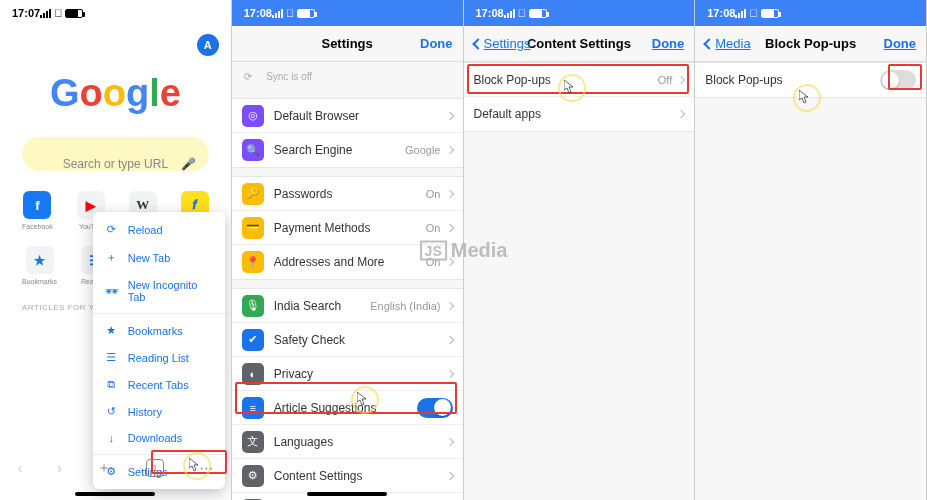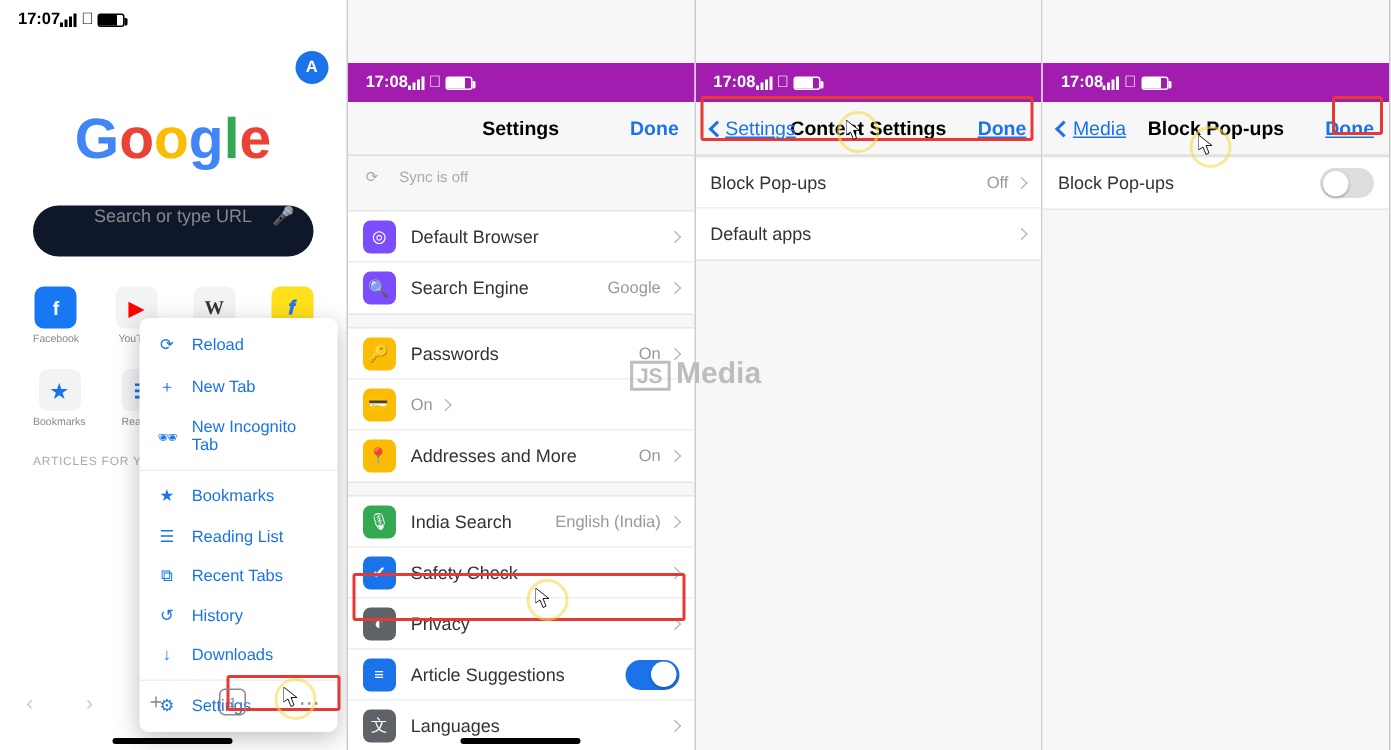--- a/index.html
+++ b/index.html
@@ -2,21 +2,21 @@
 <html><head>
 <meta charset="utf-8">
 <style>
 *{margin:0;padding:0;box-sizing:border-box;font-family:-apple-system,BlinkMacSystemFont,"Segoe UI",Helvetica,Arial,sans-serif;-webkit-font-smoothing:antialiased;}
 body{width:927px;height:500px;background:#fff;overflow:hidden;display:flex;}
 .panel{position:relative;flex:1;height:500px;border-right:1px solid #ccc;background:#f7f7f7;overflow:hidden;}
 .panel:last-child{border-right:none;}
 
 
 .status{height:26px;background:#fff;display:flex;align-items:center;justify-content:flex-start;padding:0 12px;font-size:11px;font-weight:600;color:#000;}
-.status.dark{background:#a21caf;color:#fff;margin-top:42px;}
+.status.dark{background:#3b82f6;color:#fff;}
 .status .right{display:flex;align-items:center;gap:3px;}
 .sig{display:inline-flex;align-items:flex-end;gap:1px;}
 .sig i{width:2px;background:currentColor;display:inline-block;}
 .sig i:nth-child(1){height:3px}.sig i:nth-child(2){height:5px}.sig i:nth-child(3){height:7px}.sig i:nth-child(4){height:9px}
 .batt{width:18px;height:9px;border:1px solid currentColor;border-radius:2px;position:relative;}
 .batt::after{content:"";position:absolute;right:-3px;top:2px;width:2px;height:5px;background:currentColor;border-radius:0 1px 1px 0;}
 .batt i{display:block;height:100%;width:75%;background:currentColor;}
 
 
 .navhdr{height:36px;background:#f7f7f7;border-bottom:1px solid #ddd;display:flex;align-items:center;justify-content:space-between;padding:0 10px;font-size:13px;}
@@ -40,21 +40,21 @@
 .tog.on{background:#1a73e8;}
 .tog i{position:absolute;width:17px;height:17px;background:#fff;border-radius:50%;top:1.5px;left:1.5px;box-shadow:0 1px 2px rgba(0,0,0,.3);}
 .tog.on i{left:auto;right:1.5px;}
 
 
 .p1{background:#fff;}
 .avatar{width:22px;height:22px;border-radius:50%;background:#1a73e8;color:#fff;display:flex;align-items:center;justify-content:center;font-size:11px;font-weight:600;position:absolute;right:12px;top:34px;}
 .glogo{text-align:center;margin-top:46px;margin-bottom:22px;}
 .glogo span{font-size:38px;font-weight:600;}
 .g1{color:#4285F4}.g2{color:#EA4335}.g3{color:#FBBC05}.g4{color:#4285F4}.g5{color:#34A853}.g6{color:#EA4335}
-.omnibox{margin:13px 22px;height:34px;background:#0f172a;border-radius:17px;display:flex;align-items:flex-start;justify-content:center;color:#888;font-size:12px;position:relative;}
+.omnibox{margin:13px 22px;height:34px;background:#fef9c3;border-radius:17px;display:flex;align-items:flex-end;justify-content:center;color:#888;font-size:12px;position:relative;}
 .omnibox .mic{position:absolute;right:12px;font-size:12px;color:#888;}
 .shortcuts{display:flex;gap:24px;margin:20px 22px 0;}
 .sc{display:flex;flex-direction:column;align-items:center;font-size:7px;color:#888;gap:4px;}
 .sc .tile{width:28px;height:28px;background:#f1f3f4;border-radius:6px;display:flex;align-items:center;justify-content:center;font-size:13px;font-weight:bold;}
 .shortcuts2{display:flex;gap:24px;margin:16px 22px 0;}
 .art{margin:18px 22px 0;font-size:8px;color:#aaa;letter-spacing:.5px;}
 .ctxmenu{position:absolute;right:6px;top:212px;width:132px;background:#fff;border-radius:6px;box-shadow:0 4px 16px rgba(0,0,0,.25);padding:4px 0;font-size:11px;}
 .ctxmenu .mi{display:flex;align-items:center;gap:10px;padding:7px 12px;color:#1a73e8;}
 .ctxmenu .mi .mico{width:13px;text-align:center;font-size:11px;}
 .ctxmenu .sep{height:1px;background:#eee;margin:3px 0;}
@@ -227,20 +227,21 @@
   </div>
   <div class="sec">
     <div class="row">
         <div class="ico" style="background:#fbbc05">🔑</div>
         <span class="lbl">Passwords</span>
         <span class="val">On</span>
         <span class="chev-r"></span>
       </div>
     <div class="row">
         <div class="ico" style="background:#fbbc05">💳</div>
+        <span class="lbl">Payment Methods</span>
         <span class="val">On</span>
         <span class="chev-r"></span>
       </div>
     <div class="row">
         <div class="ico" style="background:#fbbc05">📍</div>
         <span class="lbl">Addresses and More</span>
         <span class="val">On</span>
         <span class="chev-r"></span>
       </div>
   </div>

